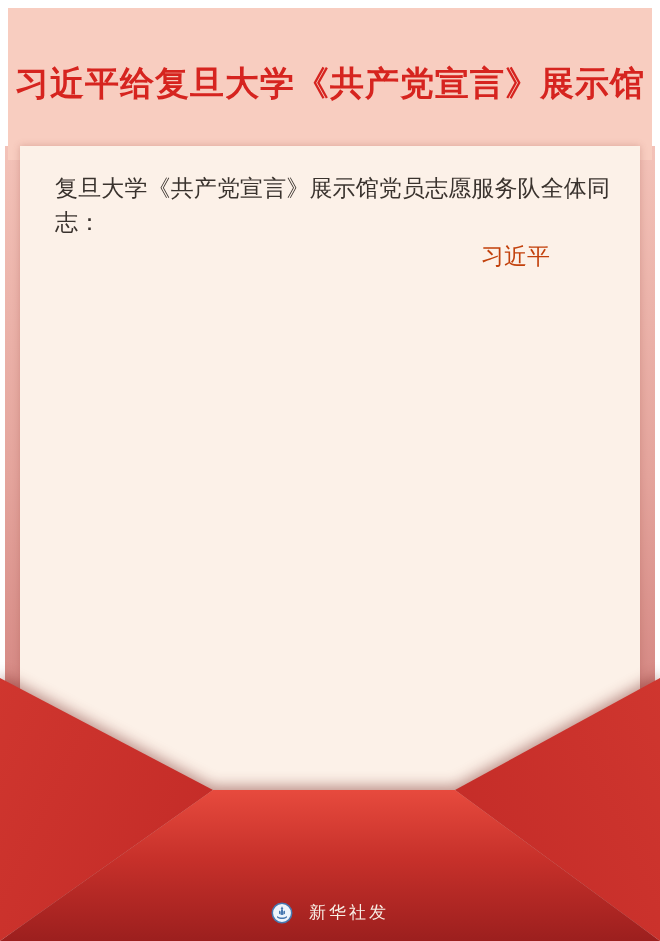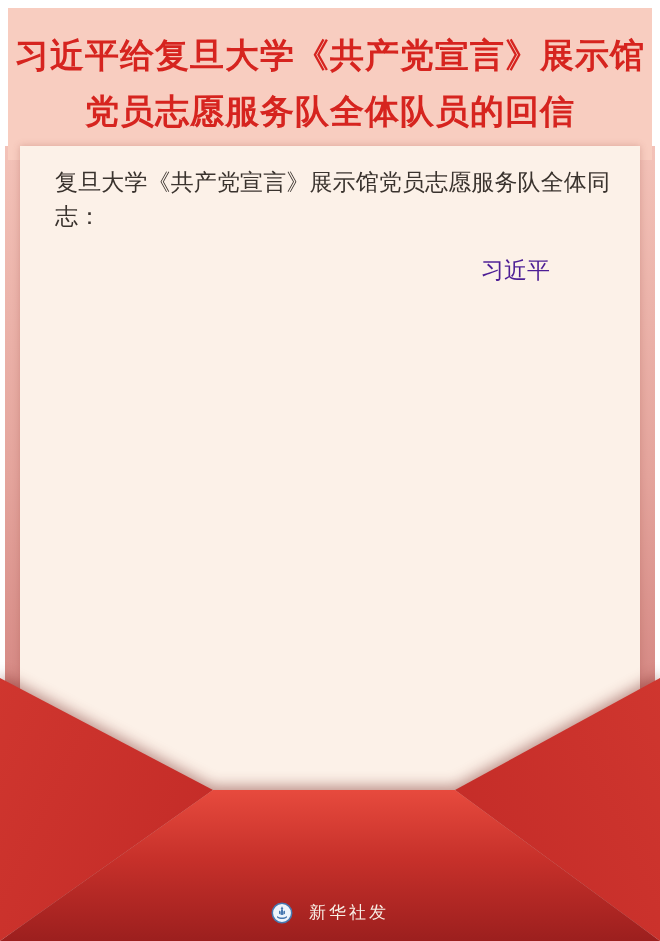--- a/index.html
+++ b/index.html
@@ -37,35 +37,35 @@
   .side-strip.left  { left: 5px; }
   .side-strip.right { right: 5px; }
 
   
   .paper {
     position: absolute; left: 20px; right: 20px; top: 146px; height: 654px;
     background: #fcf1e8;
     box-shadow: 0 0 7px rgba(150, 70, 60, 0.30);
     z-index: 2;
     box-sizing: border-box;
-    padding: 20px 30px 0 35px;
+    padding: 26px 30px 0 35px;
   }
   .salutation, .para {
     margin: 0;
     color: #3a332e;
     font-size: 23px;
     line-height: 34px;
     text-align: justify;
   }
   .para { text-indent: 2em; }
   .closing {
-    margin: 20px 60px 0 auto;
+    margin: 0 60px 0 auto;
     width: max-content;
     text-align: center;
-    color: #4c1d95;
+    color: #c2410c;
     font-size: 23px;
     line-height: 34px;
   }
 
   
   .flaps {
     position: absolute; inset: 0; z-index: 3;
     filter: drop-shadow(0 -4px 7px rgba(110, 25, 20, 0.45));
     pointer-events: none;
   }
@@ -98,21 +98,20 @@
     white-space: nowrap;
   }
 </style>
 </head>
 <body>
 
 <div class="page">
 
   <div class="title-band">
     <div class="title-line">习近平给复旦大学《共产党宣言》展示馆</div>
-    <div class="title-line">党员志愿服务队全体队员的回信</div>
   </div>
 
   <div class="side-strip left"></div>
   <div class="side-strip right"></div>
 
   <div class="paper">
     <p class="salutation">复旦大学《共产党宣言》展示馆党员志愿服务队全体同志：</p>
     <div class="closing">
       <div class="signature">习近平</div>
     </div>

